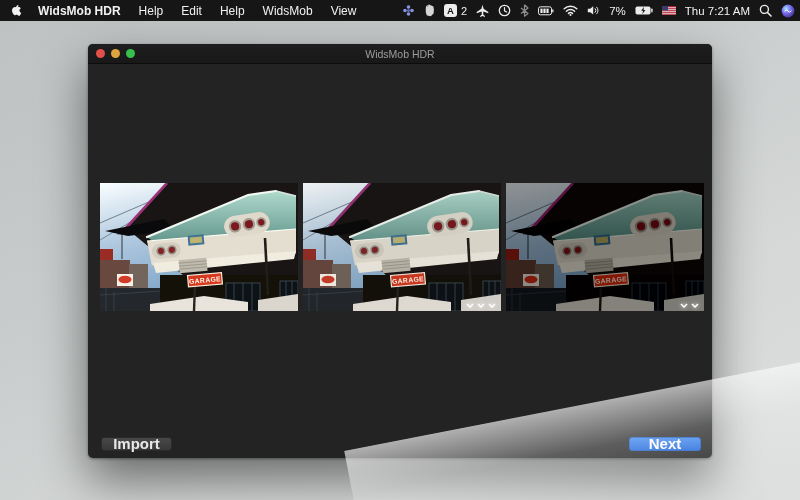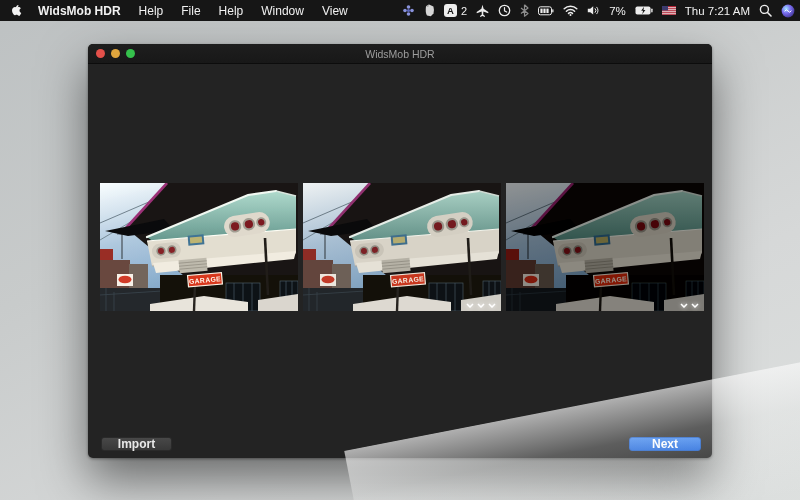--- a/index.html
+++ b/index.html
@@ -39,43 +39,43 @@
   .tl.green{background:#35c14c;}
   .content{position:absolute;top:19px;left:0;right:0;bottom:0;}
 
   .photos{position:absolute;top:120px;left:12px;display:flex;gap:5px;}
   .photo{width:198px;height:128px;position:relative;background:#000;cursor:pointer;}
   .photo svg.scene{width:100%;height:100%;display:block;}
   .chevrons{position:absolute;right:5px;bottom:3px;display:flex;gap:3px;
     filter:drop-shadow(0 0 2px rgba(255,255,255,.85));}
 
   .btn{position:absolute;bottom:7px;height:14px;border-radius:3px;
-    font-family:"Liberation Sans",sans-serif;font-size:12px;font-weight:bold;
+    font-family:"Liberation Sans",sans-serif;font-size:15px;font-weight:bold;
     padding:0;cursor:pointer;line-height:12px;}
   .import{left:13px;width:71px;background:linear-gradient(#484848,#383838);
     border:1px solid #2a2a2a;color:#e8e8e8;}
   .next{right:11px;width:72px;background:linear-gradient(#3a84ef,#1c66dd);
     border:1px solid #1a5cc6;color:#fff;}
 </style>
 </head>
 <body>
 
 <div class="desktop">
 
   <div class="menubar">
     <span class="apple">
       <svg width="12" height="14" viewBox="0 0 13 15">
         <path fill="#f2f2f2" d="M8.4,3.3c0.5-0.6,0.9-1.5,0.7-2.3C8.4,1.1,7.6,1.5,7.1,2.1C6.6,2.6,6.3,3.5,6.4,4.2C7.2,4.3,7.9,3.9,8.4,3.3z M10.8,12.1c0.6-0.9,0.9-1.4,1.4-2.4c-1.2-0.4-1.9-1.5-1.9-2.7c0-1,0.6-2,1.5-2.5C11.2,3.7,10.2,3.2,9.2,3.2c-0.7,0-1.4,0.4-1.8,0.4c-0.4,0-1.1-0.4-1.9-0.4c-1.8,0-3.3,1.5-3.3,3.6c0,1.4,0.5,2.8,1.2,3.8c0.5,0.8,1,1.5,1.8,1.5c0.7,0,1-0.5,1.9-0.5c0.9,0,1.1,0.5,1.9,0.5C9.7,13.6,10.3,12.9,10.8,12.1z"></path>
       </svg>
     </span>
     <span class="mitem appname">WidsMob HDR</span>
     <span class="mitem">Help</span>
-    <span class="mitem">File</span>
+    <span class="mitem">Edit</span>
     <span class="mitem">Help</span>
-    <span class="mitem">Window</span>
+    <span class="mitem">WidsMob</span>
     <span class="mitem">View</span>
 
     <span class="status">
       <span>
         <svg width="11" height="11" viewBox="0 0 11 11">
             <g fill="#8a93dd">
               <circle cx="5.5" cy="2" r="1.8"></circle>
               <circle cx="5.5" cy="9" r="1.8"></circle>
               <circle cx="2" cy="5.5" r="1.8"></circle>
               <circle cx="9" cy="5.5" r="1.8"></circle>

